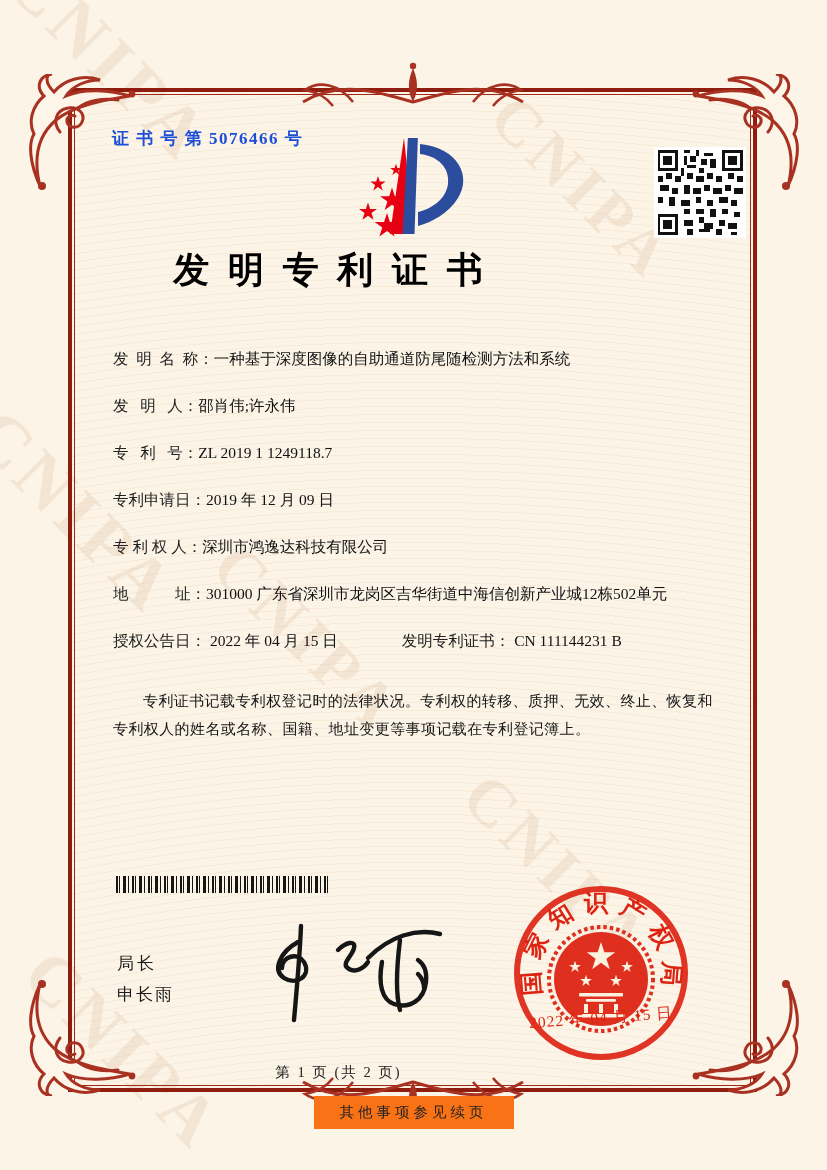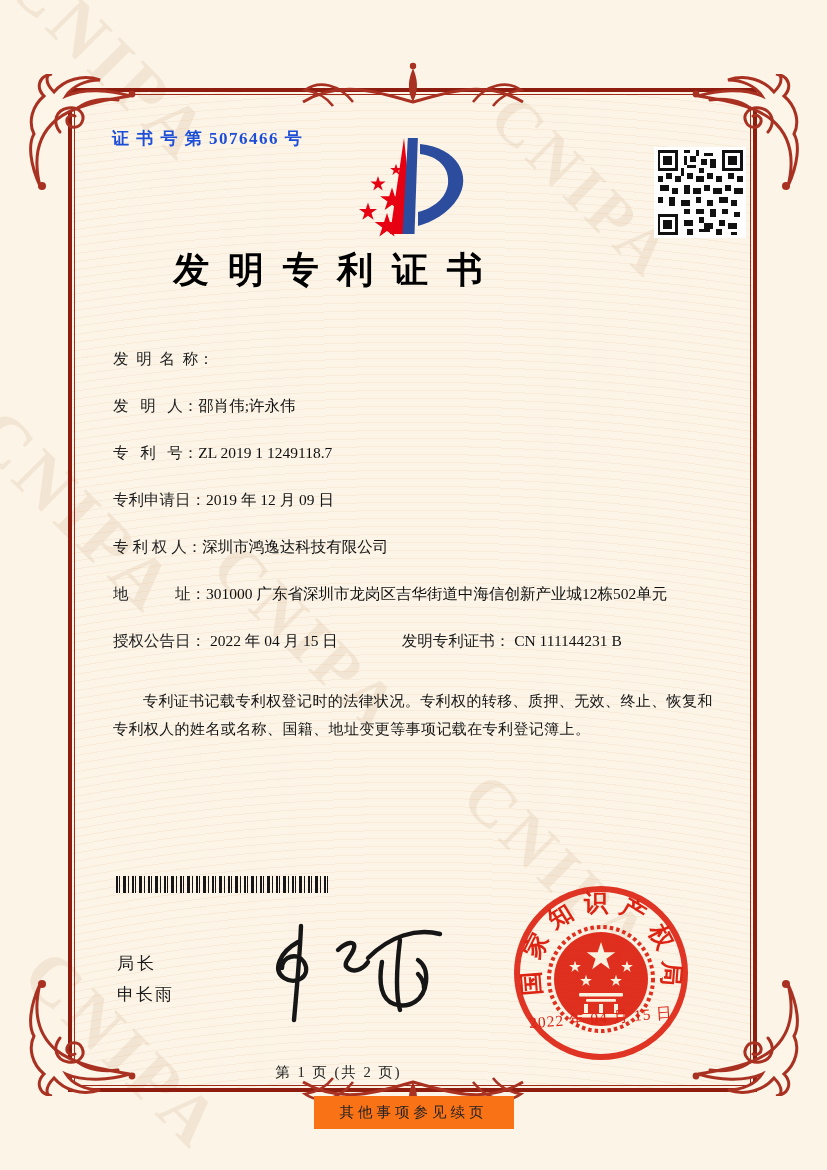--- a/index.html
+++ b/index.html
@@ -245,20 +245,21 @@
         <rect x="20" y="27" width="2" height="2"></rect>
         <rect x="25" y="28" width="2" height="1"></rect>
     </g>
   </svg>
 
   <div class="title">发明专利证书</div>
 
   <div class="fields">
     <div class="frow">
       <span class="flabel">发  明  名  称：</span>
+      <span class="fvalue">一种基于深度图像的自助通道防尾随检测方法和系统</span>
     </div>
     <div class="frow">
       <span class="flabel">发   明   人：</span>
       <span class="fvalue">邵肖伟;许永伟</span>
     </div>
     <div class="frow">
       <span class="flabel">专   利   号：</span>
       <span class="fvalue">ZL 2019 1 1249118.7</span>
     </div>
     <div class="frow">

